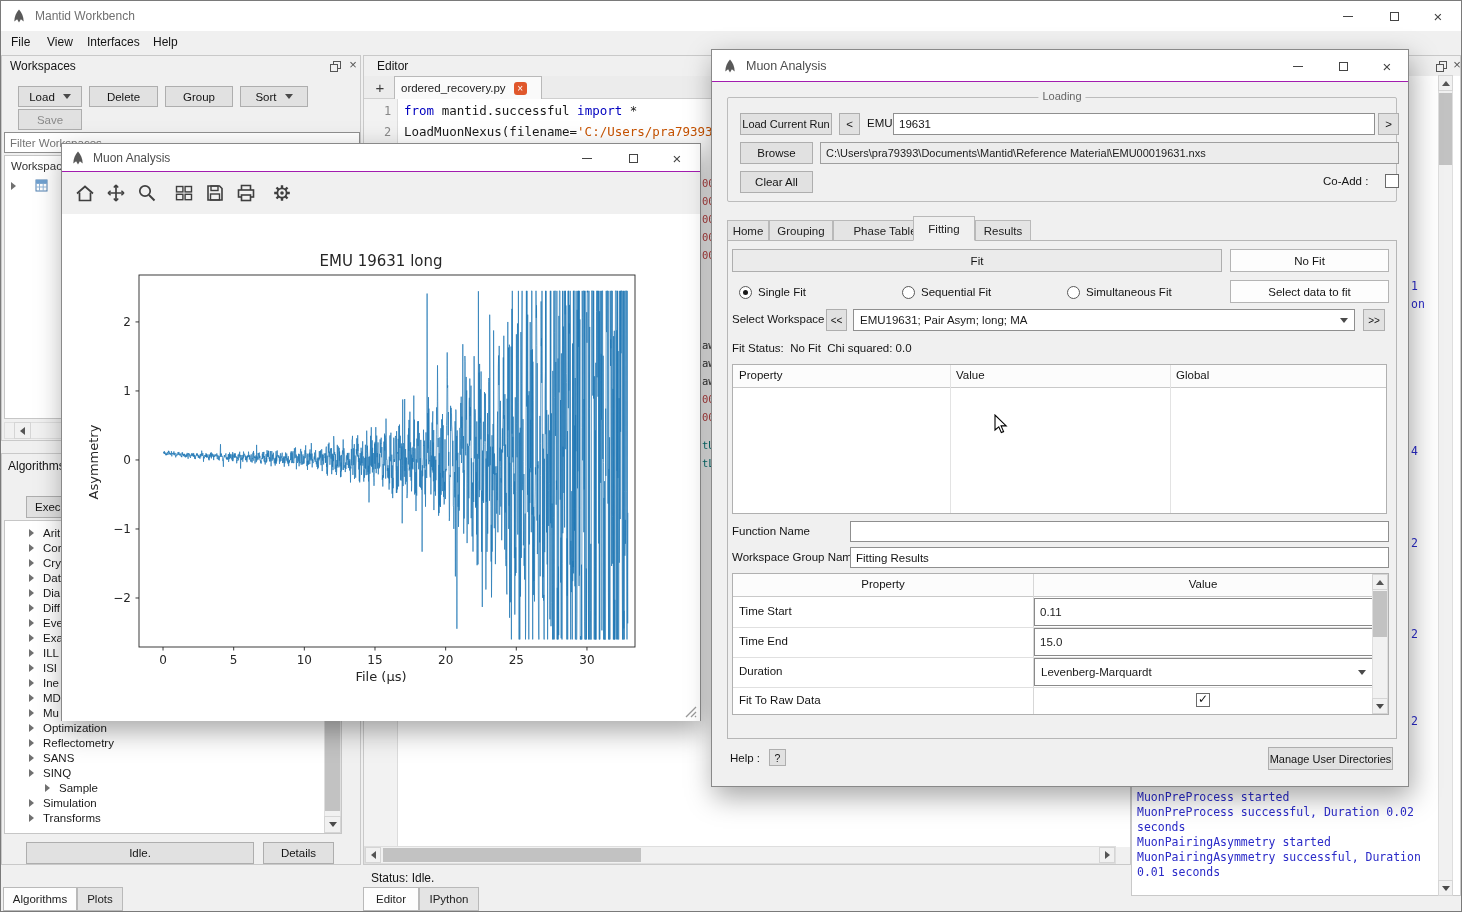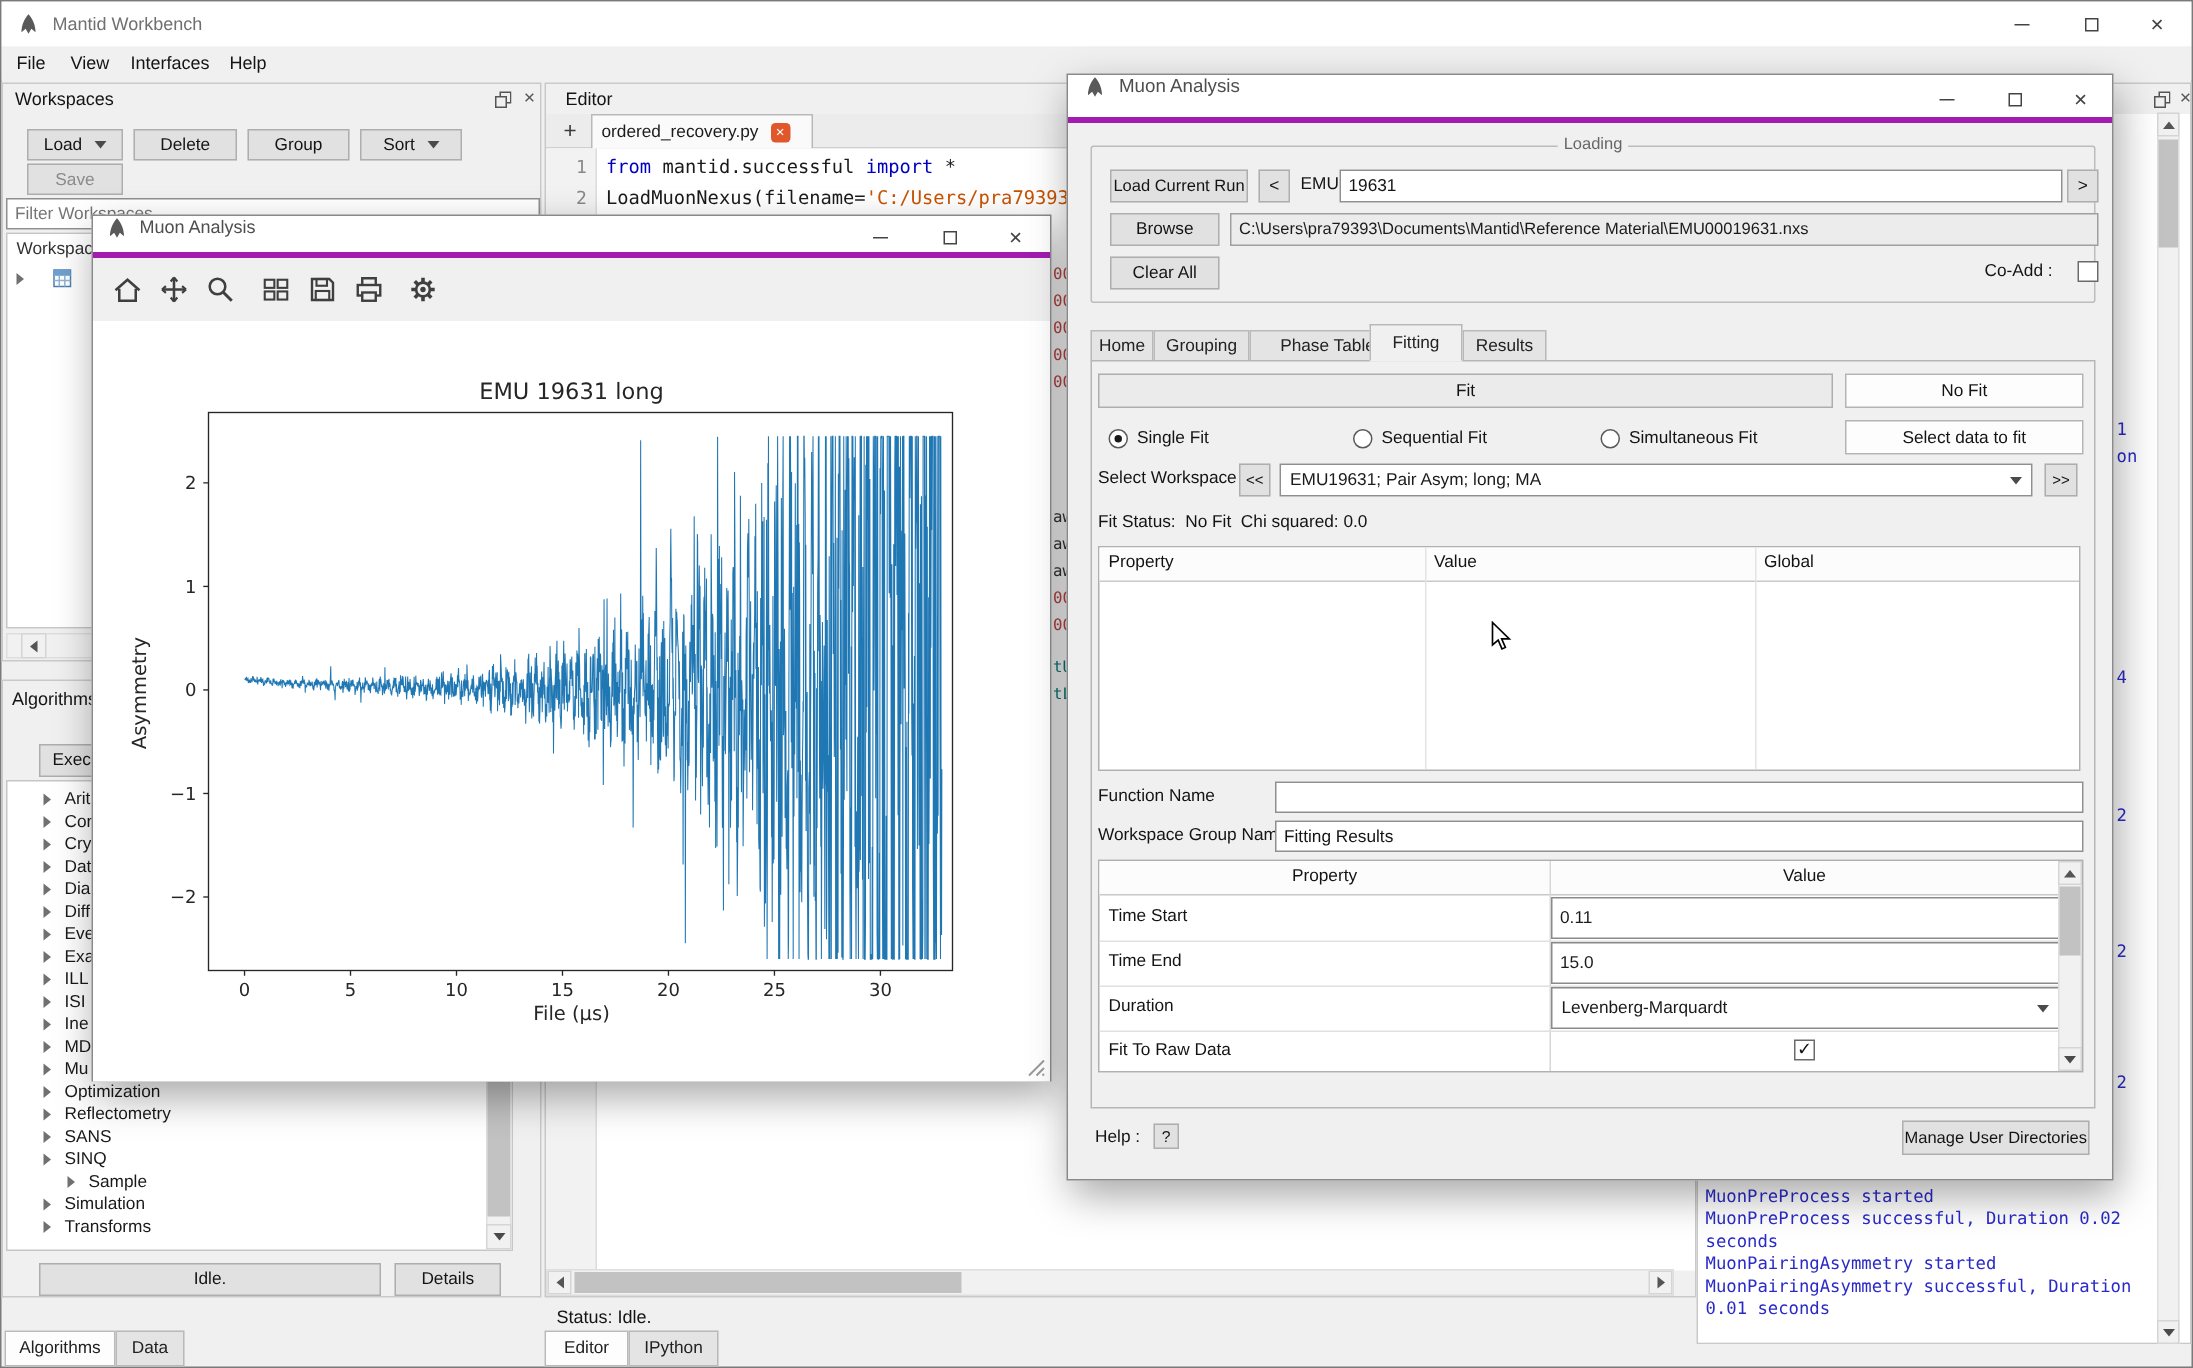--- a/index.html
+++ b/index.html
@@ -19,21 +19,21 @@
 .tri-r{width:0;height:0;border-top:4px solid transparent;border-bottom:4px solid transparent;border-left:5px solid #555}
 .exp{position:absolute;width:0;height:0;border-top:4px solid transparent;border-bottom:4px solid transparent;border-left:5px solid #707070}
 .cbx{position:absolute;width:14px;height:14px;background:#fff;border:1px solid #6a6a6a}
 .cbx.on::after{content:"\2713";position:absolute;left:1px;top:-2px;font-size:12px;color:#111;font-family:"DejaVu Sans",sans-serif}
 .radio{position:absolute;width:13px;height:13px;border:1px solid #595959;border-radius:50%;background:#fff}
 .radio.sel::after{content:"";position:absolute;left:3px;top:3px;width:5px;height:5px;border-radius:50%;background:#1a1a1a}
 .sb-btn{position:absolute;background:#f1f1f1;border:1px solid #d5d5d5;display:flex;align-items:center;justify-content:center}
 .sb-thumb{position:absolute;background:#c2c2c2}
 .sb-track{position:absolute;background:#f1f1f1;border:1px solid #dedede}
 .win{position:absolute;background:#f0f0f0;border:1px solid #898989;box-shadow:3px 10px 26px rgba(0,0,0,.35)}
-.win-title{position:absolute;left:0;top:0;right:0;background:#fff;display:flex;align-items:flex-start;font-size:12px;color:#4e4e4e;border-bottom:4px solid #a21caf}
+.win-title{position:absolute;left:0;top:0;right:0;background:#fff;display:flex;align-items:center;font-size:12px;color:#4e4e4e;border-bottom:1px solid #a21caf}
 .wbtn{position:absolute;top:0;width:46px;display:flex;align-items:center;justify-content:center}
 .mini{width:10px;height:1px;background:#444}
 .maxi{width:9px;height:9px;border:1px solid #444}
 .clos{font-size:15px;color:#444;line-height:1}
 .tab{position:absolute;display:flex;align-items:center;justify-content:center;font-size:11.5px;border:1px solid #b9b9b9;background:#e4e4e4;color:#222;white-space:nowrap}
 .hdr-ico{position:absolute;display:flex;align-items:center;justify-content:center;color:#555}
 .kw{color:#0000bf}
 .str{color:#c85300}
 .codeline{position:absolute;font-family:"DejaVu Sans Mono",monospace;font-size:12.5px;color:#1a1a1a;white-space:pre}
 .logline{position:absolute;left:1136px;font-family:"DejaVu Sans Mono",monospace;font-size:11.5px;color:#2a2ac8;white-space:pre}
@@ -266,21 +266,21 @@
     </div>
   <div class="btn" style="left:261px;top:388px;width:71px;height:22px">
       <span>Details</span>
     </div>
 </div>
 
 <div class="tab" style="left:2px;top:886px;width:74px;height:24px;background:#fdfdfd">
     <span>Algorithms</span>
   </div>
 <div class="tab" style="left:76px;top:886px;width:46px;height:24px">
-    <span>Data</span>
+    <span>Plots</span>
   </div>
 
 <div class="a" style="left:362px;top:54px;width:768px;height:810px;background:#f0f0f0;border:1px solid #c9c9c9">
   <span class="lbl" style="left:13px;top:3px;font-size:12px">Editor</span>
   <div class="a" style="left:0;top:20px;width:766px;height:23px;background:#ececec;border-bottom:1px solid #cfcfcf">
     <div class="a" style="left:6px;top:2px;width:20px;height:19px;display:flex;align-items:center;justify-content:center;font-size:15px;color:#3c3c3c">+</div>
     <div class="a" style="left:30px;top:0;width:148px;height:23px;background:#fafafa;border:1px solid #b9b9b9;border-bottom:none;display:flex;align-items:center;padding:0 6px">
       <span style="font-size:11.5px">ordered_recovery.py</span>
       <span style="margin-left:8px;width:13px;height:13px;background:#e0572b;border-radius:3px;color:#fff;font-size:10px;line-height:13px;text-align:center">×</span>
     </div>

